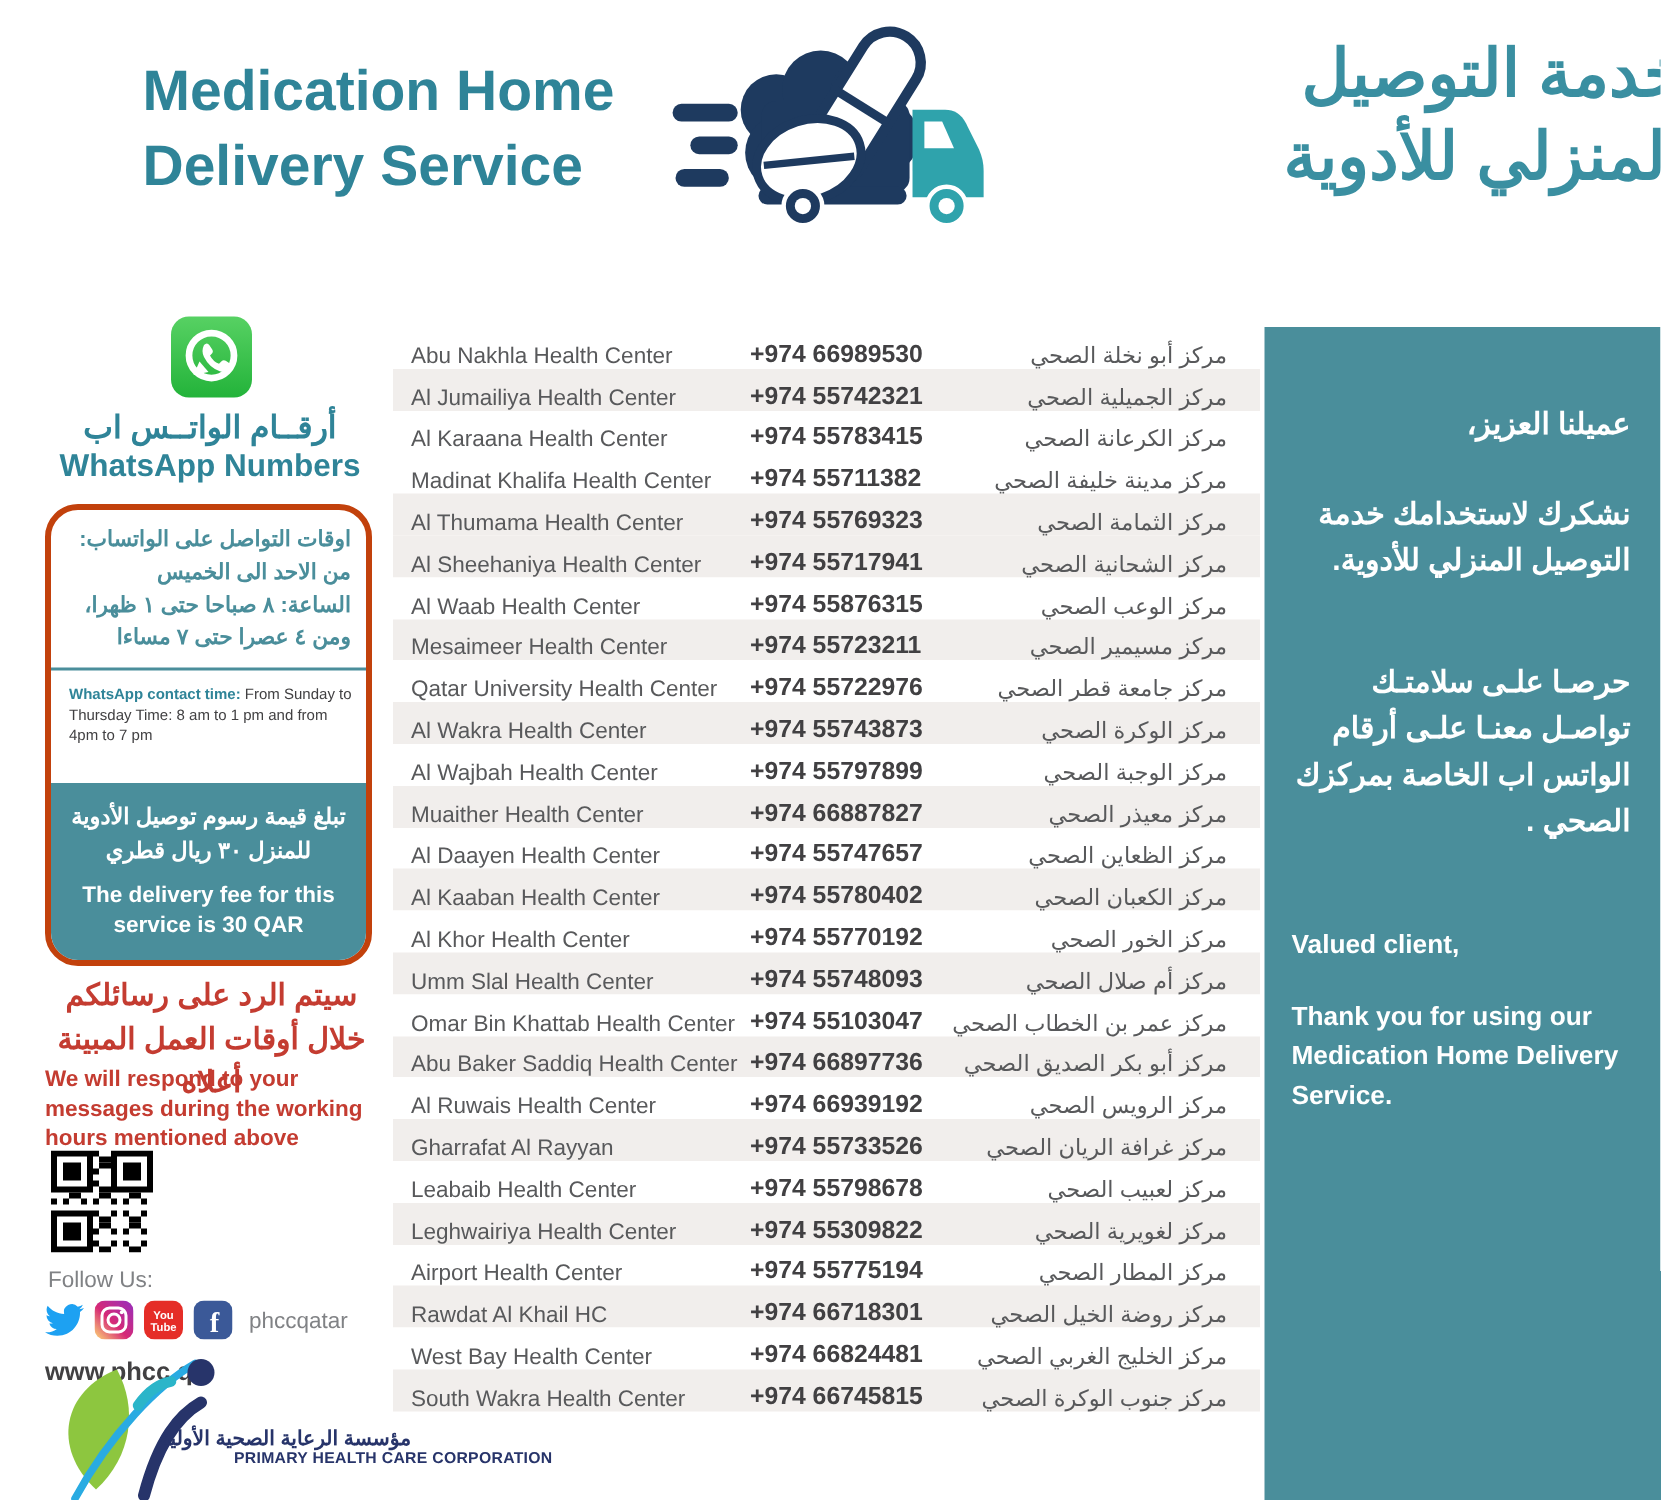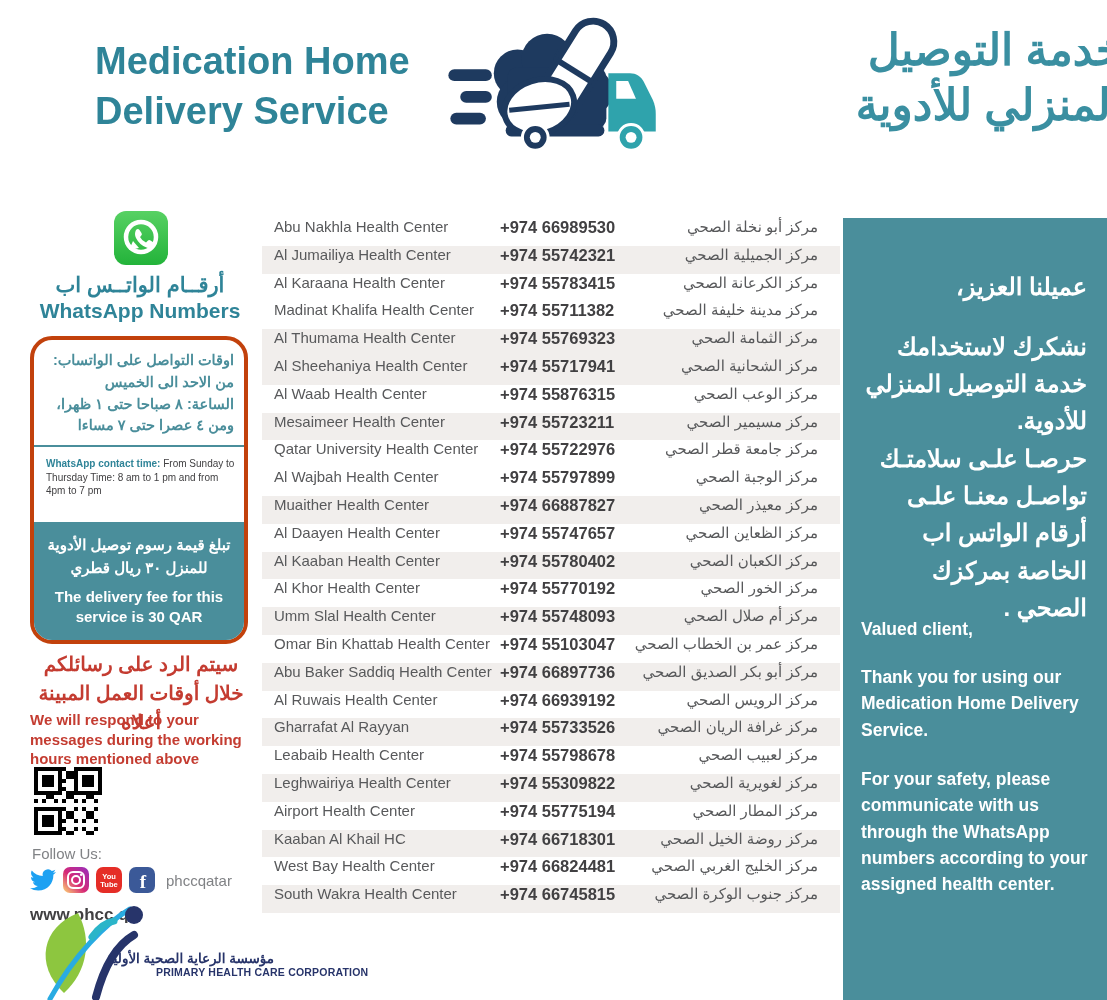--- a/index.html
+++ b/index.html
@@ -31,29 +31,29 @@
   .social{position:absolute;left:2px;top:662px;display:flex;align-items:center;gap:7px;}
   .social .handle{color:#808285;font-size:15px;margin-left:4px;}
   .website{position:absolute;left:2px;top:678px;margin-top:22px;color:#414042;font-size:17px;font-weight:bold;}
   .logo-art{position:absolute;left:-6px;top:688px;}
   .logo-text{position:absolute;left:128px;top:745px;width:118px;text-align:center;color:#27346A;}
   .logo-text .l-ar{font-size:13.5px;font-weight:bold;direction:rtl;white-space:nowrap;}
   .logo-text .l-en{font-size:10.5px;font-weight:bold;white-space:nowrap;letter-spacing:.2px;}
 
   
   .htable{position:absolute;left:262px;top:218px;width:578px;}
-  .trow{display:flex;align-items:flex-start;height:27.8px;background:#fff;}
+  .trow{display:flex;align-items:flex-end;height:27.8px;background:#fff;}
   .trow.alt{background:#F1EEEC;}
   .c-en{width:226px;padding-left:12px;font-size:15px;color:#58595B;white-space:nowrap;}
   .c-ph{width:130px;font-size:16.5px;font-weight:bold;color:#414042;white-space:nowrap;}
   .c-ar{flex:1;padding-right:22px;font-size:15px;color:#58595B;text-align:right;direction:rtl;white-space:nowrap;}
 
   
   .panel{position:absolute;left:843px;top:218px;width:264px;height:782px;background:#4A8E9B;color:#fff;}
-  .p-ar{position:absolute;right:20px;left:18px;text-align:right;direction:rtl;font-weight:bold;font-size:24px;line-height:1.55;}
+  .p-ar{position:absolute;right:20px;left:18px;text-align:right;direction:rtl;font-weight:bold;font-size:20px;line-height:1.55;}
   .p-ar.g{top:50px;}
   .p-ar.p1{top:110px;}
   .p-ar.p2{top:222px;}
   .p-en{position:absolute;left:18px;right:14px;font-weight:bold;font-size:17.5px;line-height:1.5;}
   .p-en.g{top:398px;}
   .p-en.p1{top:446px;}
   .p-en.p2{top:548px;}
 </style>
 </head>
 <body>
@@ -282,20 +282,25 @@
       <div class="trow alt">
         <span class="c-en">Mesaimeer Health Center</span>
         <span class="c-ph">+974 55723211</span>
         <span class="c-ar">مركز مسيمير الصحي</span>
       </div>
       <div class="trow">
         <span class="c-en">Qatar University Health Center</span>
         <span class="c-ph">+974 55722976</span>
         <span class="c-ar">مركز جامعة قطر الصحي</span>
       </div>
+      <div class="trow alt">
+        <span class="c-en">Al Wakra Health Center</span>
+        <span class="c-ph">+974 55743873</span>
+        <span class="c-ar">مركز الوكرة الصحي</span>
+      </div>
       <div class="trow">
         <span class="c-en">Al Wajbah Health Center</span>
         <span class="c-ph">+974 55797899</span>
         <span class="c-ar">مركز الوجبة الصحي</span>
       </div>
       <div class="trow alt">
         <span class="c-en">Muaither Health Center</span>
         <span class="c-ph">+974 66887827</span>
         <span class="c-ar">مركز معيذر الصحي</span>
       </div>
@@ -348,21 +353,21 @@
         <span class="c-en">Leghwairiya Health Center</span>
         <span class="c-ph">+974 55309822</span>
         <span class="c-ar">مركز لغويرية الصحي</span>
       </div>
       <div class="trow">
         <span class="c-en">Airport Health Center</span>
         <span class="c-ph">+974 55775194</span>
         <span class="c-ar">مركز المطار الصحي</span>
       </div>
       <div class="trow alt">
-        <span class="c-en">Kaaban Al Khail HC</span>
+        <span class="c-en">Rawdat Al Khail HC</span>
         <span class="c-ph">+974 66718301</span>
         <span class="c-ar">مركز روضة الخيل الصحي</span>
       </div>
       <div class="trow">
         <span class="c-en">West Bay Health Center</span>
         <span class="c-ph">+974 66824481</span>
         <span class="c-ar">مركز الخليج الغربي الصحي</span>
       </div>
       <div class="trow alt">
         <span class="c-en">South Wakra Health Center</span>
@@ -370,16 +375,15 @@
         <span class="c-ar">مركز جنوب الوكرة الصحي</span>
       </div>
     </div>
 
   <div class="panel">
     <div class="p-ar g">عميلنا العزيز،</div>
     <div class="p-ar p1">نشكرك لاستخدامك خدمة التوصيل المنزلي للأدوية.</div>
     <div class="p-ar p2">حرصـا علـى سلامتـك تواصـل معنـا علـى أرقام الواتس اب الخاصة بمركزك الصحي .</div>
     <div class="p-en g">Valued client,</div>
     <div class="p-en p1">Thank you for using our Medication Home Delivery Service.</div>
-    <div class="p-en p2">For your safety, please communicate with us through the WhatsApp numbers according to your assigned health center.</div>
   </div>
 
 </div>
 
 </body></html>

